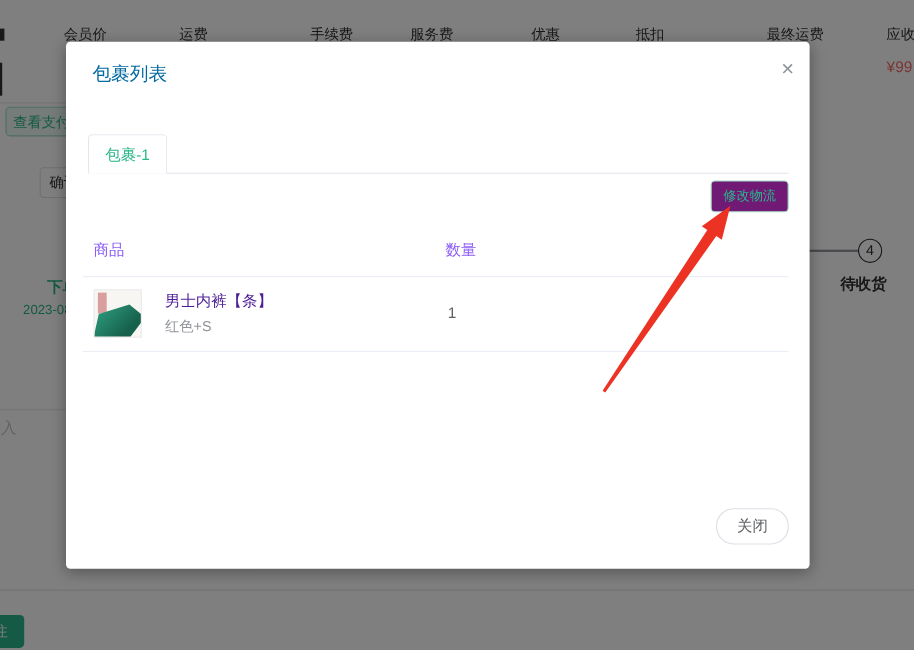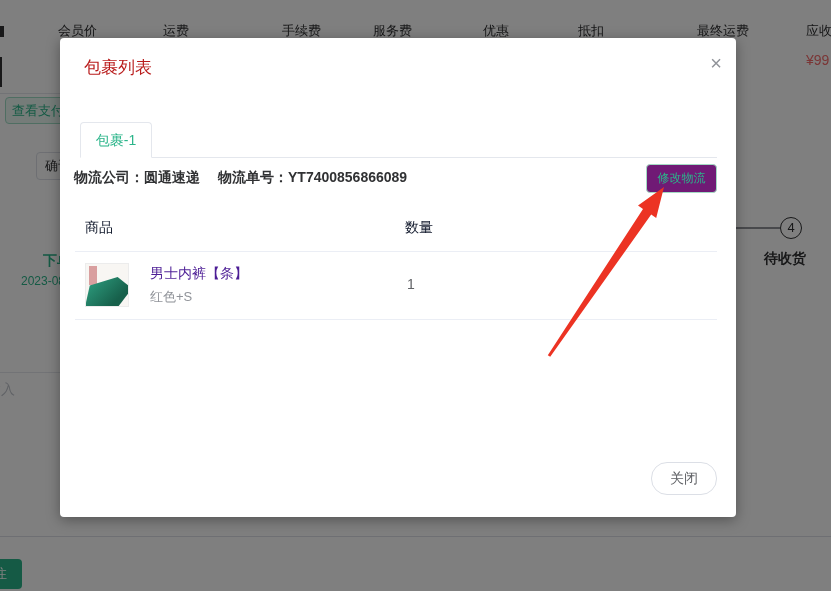--- a/index.html
+++ b/index.html
@@ -53,21 +53,21 @@
 
   
   #overlay { position:absolute; inset:0; background:rgba(0,0,0,0.5); z-index:10; }
 
   
   #modal {
     position:absolute; left:60px; top:38px; width:676px; height:479px;
     background:#fff; border-radius:4px; box-shadow:0 3px 14px rgba(0,0,0,0.35);
     z-index:20;
   }
-  .modal-title { position:absolute; left:24px; top:18px; font-size:17px; color:#b91c1c; }
+  .modal-title { position:absolute; left:24px; top:18px; font-size:17px; color:#0369a1; }
   .modal-close { position:absolute; left:644px; top:13px; width:24px; height:24px;
     font-size:20px; color:#909399; text-align:center; line-height:24px; cursor:pointer; }
 
   .tabbar-line { position:absolute; left:20px; top:119px; width:637px; height:1px; background:#e4e7ed; }
   .tab-active {
     position:absolute; left:20px; top:84px; width:72px; height:36px;
     border:1px solid #e4e7ed; border-bottom:1px solid #fff; border-radius:4px 4px 0 0;
     background:#fff; color:#2bb58a; font-size:14px; text-align:center; line-height:34px;
     z-index:2;
   }
@@ -76,21 +76,21 @@
   .logi-gap { display:inline-block; width:18px; }
 
   .btn-edit-logi {
     position:absolute; left:586px; top:126px; width:71px; height:29px;
     background:#701a75; border:1px solid #a3dbc3; border-radius:4px;
     color:#2bb58a; font-size:12px; text-align:center; line-height:27px; cursor:pointer;
   }
 
   .pkg-table { position:absolute; left:15px; top:166px; width:642px; }
   .pkg-thead { position:relative; height:48px; border-bottom:1px solid #ebeef5; }
-  .th { position:absolute; top:15px; font-size:14px; color:#0f172a; }
+  .th { position:absolute; top:15px; font-size:14px; color:#8b5cf6; }
   .th-product { left:10px; }
   .th-qty { left:330px; }
   .pkg-row { position:relative; height:68px; border-bottom:1px solid #ebeef5; }
   .thumb {
     position:absolute; left:10px; top:11px; width:44px; height:44px;
     background:#f8f6f3; border:1px solid #ececec; overflow:hidden;
   }
   .thumb-strip { position:absolute; left:3px; top:2px; width:8px; height:19px; background:#d99f9f; }
   .thumb-cloth {
     position:absolute; left:-2px; top:10px; width:48px; height:36px;
@@ -147,23 +147,20 @@
 
 <div id="overlay"></div>
 
 <div id="modal">
   <div class="modal-title">包裹列表</div>
   <div class="modal-close">×</div>
 
   <div class="tabbar-line"></div>
   <div class="tab-active">包裹-1</div>
 
-  <div class="logi-line">
-    <span>物流公司：</span><span>圆通速递</span><span class="logi-gap"></span><span>物流单号：</span><span>YT7400856866089</span>
-  </div>
 
   <div class="btn-edit-logi">修改物流</div>
 
   <div class="pkg-table">
     <div class="pkg-thead">
       <span class="th th-product">商品</span>
       <span class="th th-qty">数量</span>
     </div>
     <div class="pkg-row">
       <div class="thumb">

